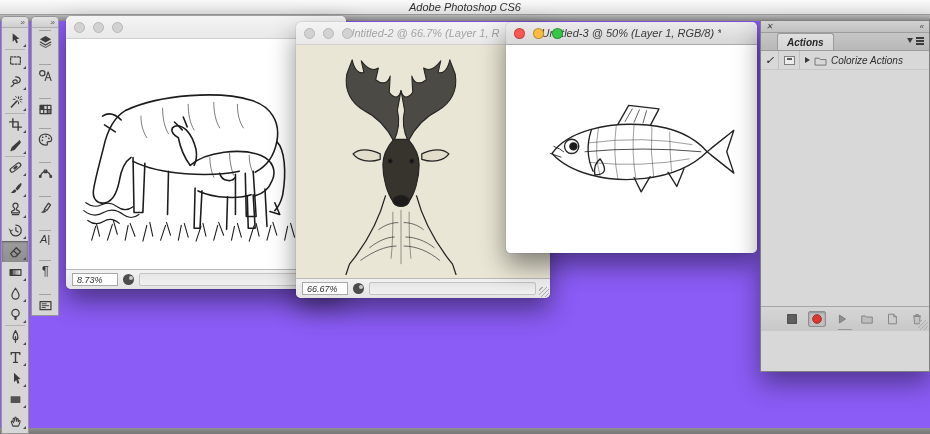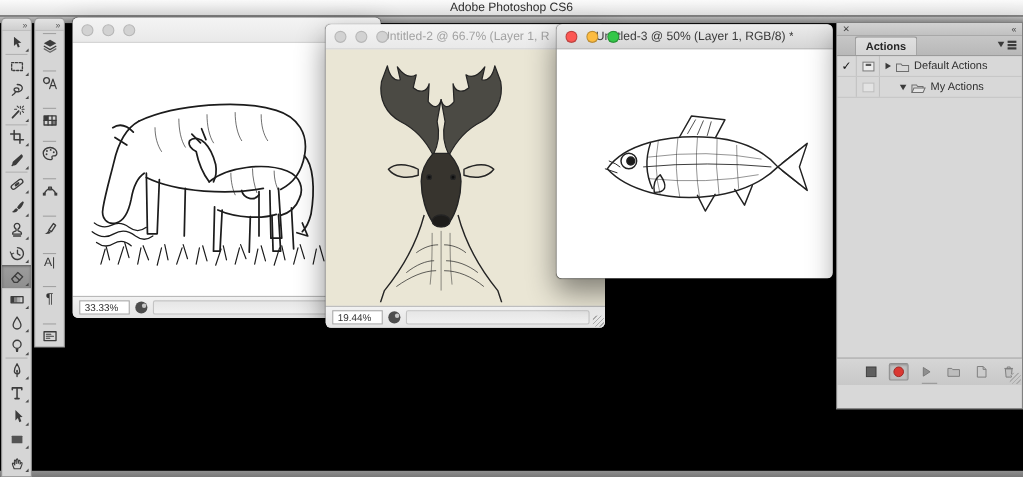--- a/index.html
+++ b/index.html
@@ -1,17 +1,17 @@
 <!DOCTYPE html>
 <html><head>
 <meta charset="utf-8">
 <style>
   html,body{margin:0;padding:0;background:#666;}
   .stage{position:relative;width:930px;height:434px;overflow:hidden;
-         font-family:"Liberation Sans",sans-serif;background:#000000;
+         font-family:"Liberation Sans",sans-serif;background:#8b5cf6;font-style:italic;
          -webkit-font-smoothing:antialiased;}
   
   .menubar{position:absolute;left:0;top:0;width:930px;height:14px;
            background:linear-gradient(#fafafa,#e2e2e2);
            border-bottom:1px solid #9a9a9a;
            display:flex;align-items:center;justify-content:center;
            font-size:11px;color:#2e2e2e;z-index:0;}
   .framestrip{position:absolute;left:0;top:15px;width:930px;height:6px;
               background:linear-gradient(#bcbcbc,#8c8c8c);}
   .bottomstrip{position:absolute;left:0;bottom:0;width:930px;height:6px;
@@ -338,21 +338,21 @@
           <g stroke-width="1.1">
             <path d="M20 196 l4 -14 M28 192 l-3 -12 M36 196 l5 -16 M46 190 l-4 -14 M54 196 l3 -15 M64 192 l-5 -13 M72 197 l4 -16 M82 192 l-3 -14 M90 196 l5 -15 M100 191 l-4 -13 M108 196 l3 -15 M118 193 l-4 -14 M126 197 l5 -15 M136 192 l-3 -13 M144 196 l4 -15 M154 191 l-5 -13 M162 196 l3 -14 M172 193 l-4 -14 M180 197 l5 -16 M190 192 l-3 -13 M198 196 l4 -15 M208 191 l-4 -13 M216 196 l3 -14 M226 193 l-4 -14 M234 196 l4 -14"></path>
           </g>
           <g stroke-width="1.2">
             <path d="M14 158 q8 6 16 2 q8 -4 16 2 q8 6 16 0 M12 166 q10 8 20 2 q10 -6 20 2 q8 6 16 0 M16 176 q8 6 16 1 q8 -5 16 2"></path>
           </g>
         </g>
       </svg>
     </div>
     <div class="statusbar">
-      <div class="zoomfield">33.33%</div>
+      <div class="zoomfield">8.73%</div>
       <div class="docinfo"></div>
       <div class="statustrack"></div>
       <div class="rgrip"></div>
     </div>
   </div>
 
   <div class="win" style="left:296px;top:22px;width:254px;z-index:2">
     <div class="titlebar">
       <div class="lights">
         <span class="light"></span>
@@ -376,21 +376,21 @@
           <g stroke-width="0.9" opacity="0.8">
             <path d="M70 220 C80 212 90 208 98 208 M60 234 C74 224 88 218 100 218 M80 200 C88 194 96 192 102 192 M110 208 C120 208 132 212 142 220 M108 218 C122 218 136 224 148 234 M108 192 C116 192 124 195 130 200"></path>
           </g>
           <g stroke-width="0.9" opacity="0.55">
             <path d="M96 180 C96 196 96 214 94 232 M105 178 C105 196 105 216 105 238 M114 180 C114 196 114 214 116 232"></path>
           </g>
         </g>
       </svg>
     </div>
     <div class="statusbar">
-      <div class="zoomfield">19.44%</div>
+      <div class="zoomfield">66.67%</div>
       <div class="docinfo"></div>
       <div class="statustrack"></div>
       <div class="rgrip"></div>
     </div>
   </div>
 
   <div class="win active" style="left:506px;top:22px;width:251px;z-index:3">
     <div class="titlebar">
       <div class="lights">
         <span class="light lr" style="background: rgb(252, 87, 83); border-color: rgba(0, 0, 0, 0.25);"></span>
@@ -447,38 +447,24 @@
         <span class="chk">✓</span>
       </div>
       <div class="acol2">
         <span class="dlgbox"></span>
       </div>
       <div class="acontent" style="padding-left:5px">
         <span class="tri-r"></span>
         <svg width="13" height="11" viewBox="0 0 14 12">
             <path d="M1 3.5 h4.5 l1.2 1.5 H13 v6 H1 z" fill="#d8d8d8" stroke="#6e6e6e"></path>
           </svg>
-        <span>Default Actions</span>
-      </div>
-    </div>
-
-    <div class="arow">
-      <div class="acol1"></div>
-      <div class="acol2">
-        <span class="emptybox"></span>
-      </div>
-      <div class="acontent" style="padding-left:18px">
-        <span class="tri-d"></span>
-        <svg width="14" height="11" viewBox="0 0 15 12">
-            <path d="M1 11 V3.5 h4.5 l1.2 1.5 H12 v1.5" fill="#d8d8d8" stroke="#6e6e6e"></path>
-            <path d="M1 11 l2 -4.5 H14 L12 11 z" fill="#e4e4e4" stroke="#6e6e6e"></path>
-          </svg>
-        <span>My Actions</span>
-      </div>
-    </div>
+        <span>Colorize Actions</span>
+      </div>
+    </div>
+
 
 
     <div class="afill" style="height:236px"></div>
 
     <div class="abottom">
       <div class="pgrip"></div>
       <div class="rgrip"></div>
     <div class="abtn">
           <svg width="14" height="14" viewBox="0 0 16 16">
             <rect x="3" y="3" width="10" height="10" fill="#5f5f5f" stroke="#3f3f3f"></rect>

